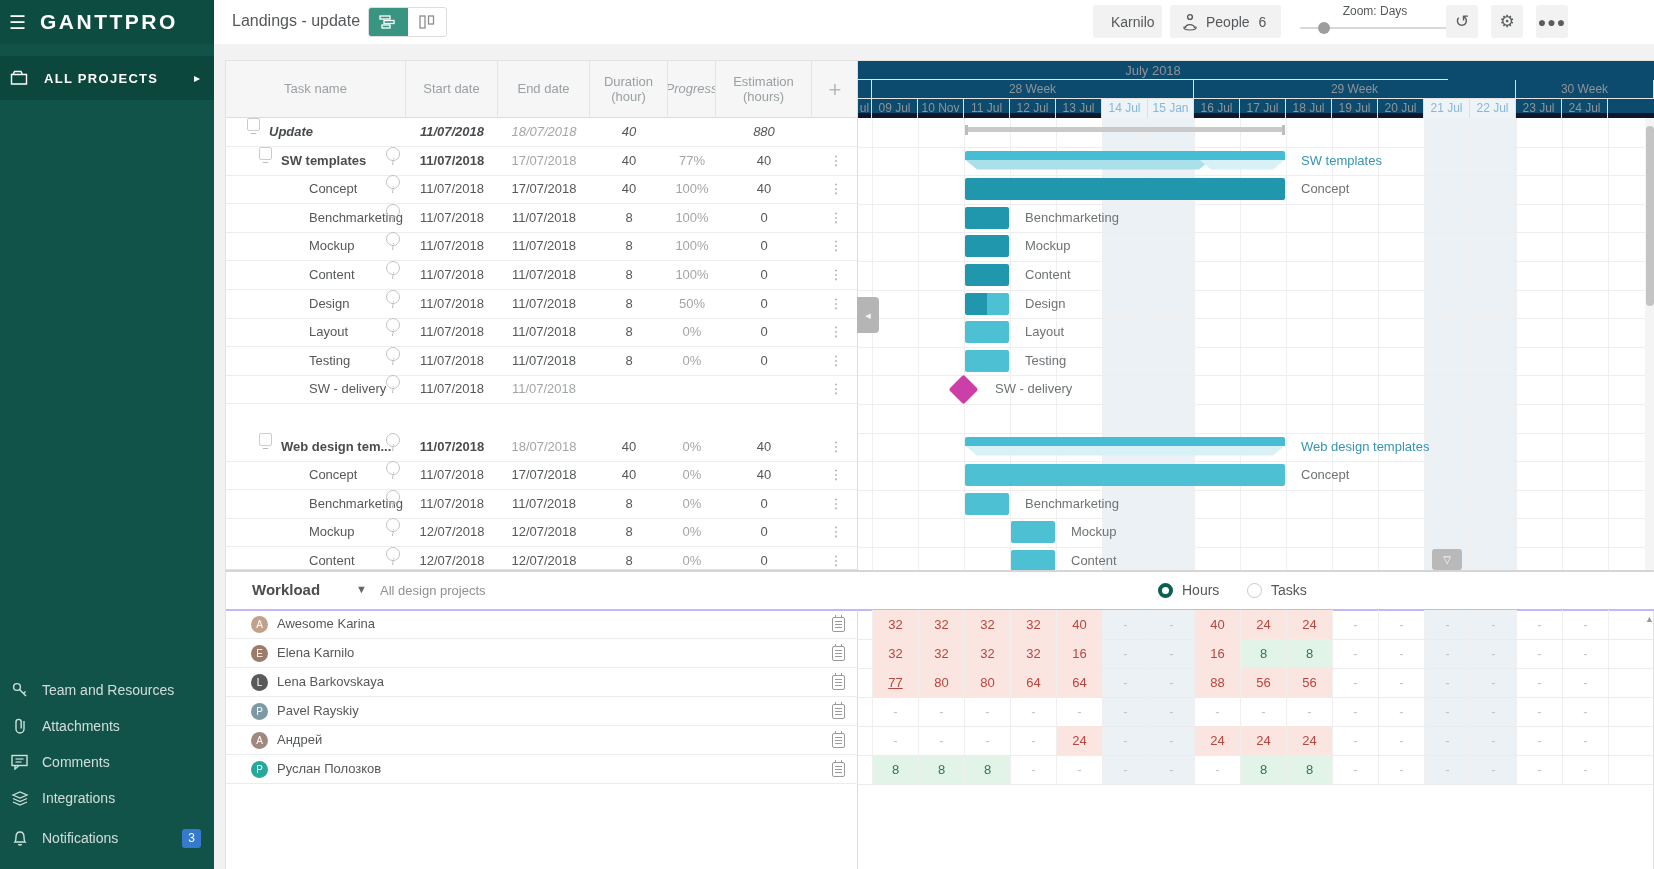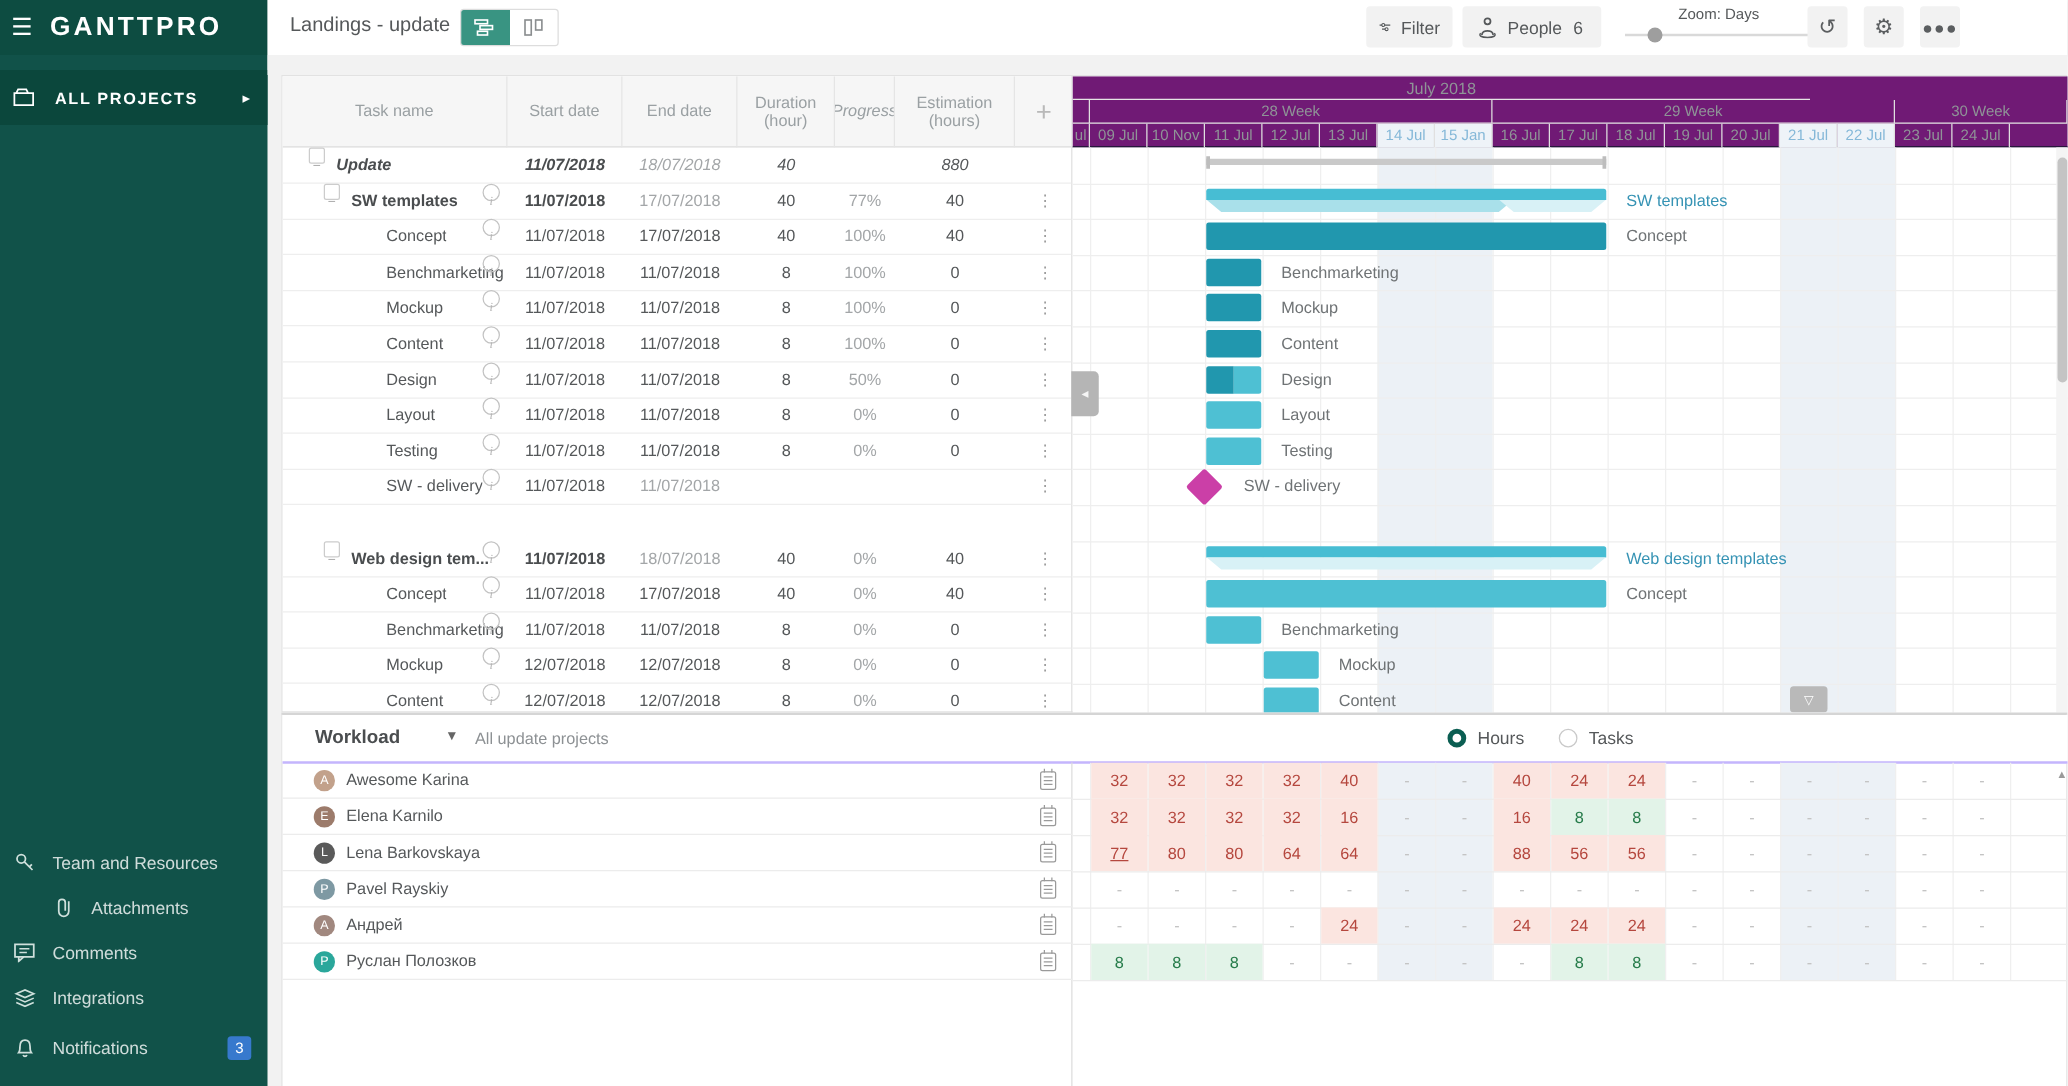--- a/index.html
+++ b/index.html
@@ -54,21 +54,21 @@
   .info-ic { position:absolute; top:7px; left:160px; width:14px; height:14px; border:1px solid #c3c3c3; border-radius:50%; color:#b5b5b5; font-size:10px; line-height:14px; text-align:center; font-family:"Liberation Serif", serif; font-style:italic; }
   .kebab { position:absolute; left:602px; width:16px; text-align:center; color:#9a9a9a; font-size:13px; cursor:pointer; }
   .cc { text-align:center; }
   .muted { color:#a3a6a8; }
   .b { font-weight:bold; color:#4a4d4f; }
   .it { font-style:italic; }
   .add-link { color:#3d9ad2; cursor:pointer; }
 
   
   .gantt { position:absolute; left:632px; top:0; width:797px; height:510px; overflow:hidden; }
-  .g-head { position:absolute; left:0; top:0; width:797px; height:57px; background:#701a75; border-bottom:1px solid #0f172a; }
+  .g-head { position:absolute; left:0; top:0; width:797px; height:57px; background:#0c4a6e; border-bottom:5px solid #0f172a; }
   .g-month { position:absolute; left:0; top:0; width:590px; text-align:center; font-size:13px; color:#8f9497; height:19px; line-height:19px; border-bottom:1px solid #e5e5e5; }
   .g-week { position:absolute; top:19px; height:19px; line-height:19px; text-align:center; font-size:12px; color:#8f9497; border-right:1px solid #e0e0e0; border-bottom:1px solid #e5e5e5; }
   .g-day { position:absolute; top:38px; height:19px; line-height:19px; text-align:center; font-size:12px; color:#8f9497; border-right:1px solid #e0e0e0; overflow:hidden; }
   .g-day.we { color:#85b8d8; background:#eef3f8; }
   .g-body { position:absolute; left:0; top:57px; width:797px; height:453px; background:#fff; }
   .we-band { position:absolute; top:0; height:453px; background:#ecf1f6; }
   .vline { position:absolute; top:0; height:453px; width:1px; background:#efefef; }
   .g-rowline { position:absolute; left:0; width:797px; height:1px; background:#eee; }
   .bar { position:absolute; border-radius:2px; cursor:pointer; }
   .bar.dark { background:#2197ae; }
@@ -136,21 +136,21 @@
         <div class="menu-item" style="top: 0px;">
           <span class="mi-ic">
             <svg class="ic" width="18" height="18" viewBox="0 0 18 18">
               <circle cx="6" cy="6" r="3.4" fill="none" stroke="#cfe0dc" stroke-width="1.4"></circle>
               <line x1="8.5" y1="8.5" x2="15" y2="15" stroke="#cfe0dc" stroke-width="1.4"></line>
               <line x1="12.5" y1="12.5" x2="14.5" y2="10.5" stroke="#cfe0dc" stroke-width="1.4"></line>
             </svg>
           </span>
           <span class="mi-lb">Team and Resources</span>
         </div>
-        <div class="menu-item" style="top: 36px; padding-left: 31px;">
+        <div class="menu-item" style="top: 36px;">
           <span class="mi-ic">
             <svg class="ic" width="16" height="18" viewBox="0 0 16 18">
               <path d="M12 4 L12 12 a4 4 0 0 1 -8 0 L4 5 a2.6 2.6 0 0 1 5.2 0 L9.2 11.5" fill="none" stroke="#cfe0dc" stroke-width="1.4"></path>
             </svg>
           </span>
           <span class="mi-lb">Attachments</span>
         </div>
         <div class="menu-item" style="top: 72px;">
           <span class="mi-ic">
             <svg class="ic" width="18" height="16" viewBox="0 0 18 16">
@@ -203,21 +203,21 @@
       </div>
     </div>
     <div class="tb-right" style="width:1440px;">
       <button class="tb-btn btn-filter">
         <svg class="ic" width="15" height="12" viewBox="0 0 15 12">
             <line x1="1" y1="3" x2="14" y2="3" stroke="#55585a" stroke-width="1.5"></line>
             <line x1="4" y1="8" x2="11" y2="8" stroke="#55585a" stroke-width="1.5"></line>
             <circle cx="5.5" cy="3" r="1.8" fill="#f2f2f2" stroke="#55585a" stroke-width="1.3"></circle>
             <circle cx="9.5" cy="8" r="1.8" fill="#f2f2f2" stroke="#55585a" stroke-width="1.3"></circle>
           </svg>
-        <span class="t">Filter</span>
+        <span class="t">Karnilo</span>
       </button>
       <button class="tb-btn btn-people">
         <svg class="ic" width="16" height="18" viewBox="0 0 16 18">
             <circle cx="8" cy="4" r="2.4" fill="none" stroke="#55585a" stroke-width="1.4"></circle>
             <path d="M3.5 15 C3.5 10.5 12.5 10.5 12.5 15" fill="none" stroke="#55585a" stroke-width="1.4"></path>
             <path d="M2.5 13.5 C0.8 15.5 3 17 8 17 C13 17 15.2 15.5 13.5 13.5" fill="none" stroke="#55585a" stroke-width="1.2"></path>
           </svg>
         <span class="t">People</span>
         <span class="people-count">6</span>
       </button>
@@ -504,21 +504,21 @@
     <div class="collapse-tab">◂</div>
     <div class="vscroll">
         <div class="vs-thumb"></div>
       </div>
   </section>
 
   <section class="workload">
     <div class="w-head">
       <span class="w-title">Workload</span>
       <span class="w-dd">▼</span>
-      <span class="w-scope">All update projects</span>
+      <span class="w-scope">All design projects</span>
       <span class="radio sel" style="left:932px;"></span>
       <span class="radio-lb" style="left:956px;">Hours</span>
       <span class="radio" style="left:1021px;"></span>
       <span class="radio-lb" style="left:1045px;">Tasks</span>
     </div>
     <div class="w-left" id="w-left">
         <div class="w-row" style="top: 0px;">
           <span class="avatar" style="background: rgb(194, 161, 139);">A</span>
           <span class="w-name">Awesome Karina</span>
           <span class="cal-ic"></span>

